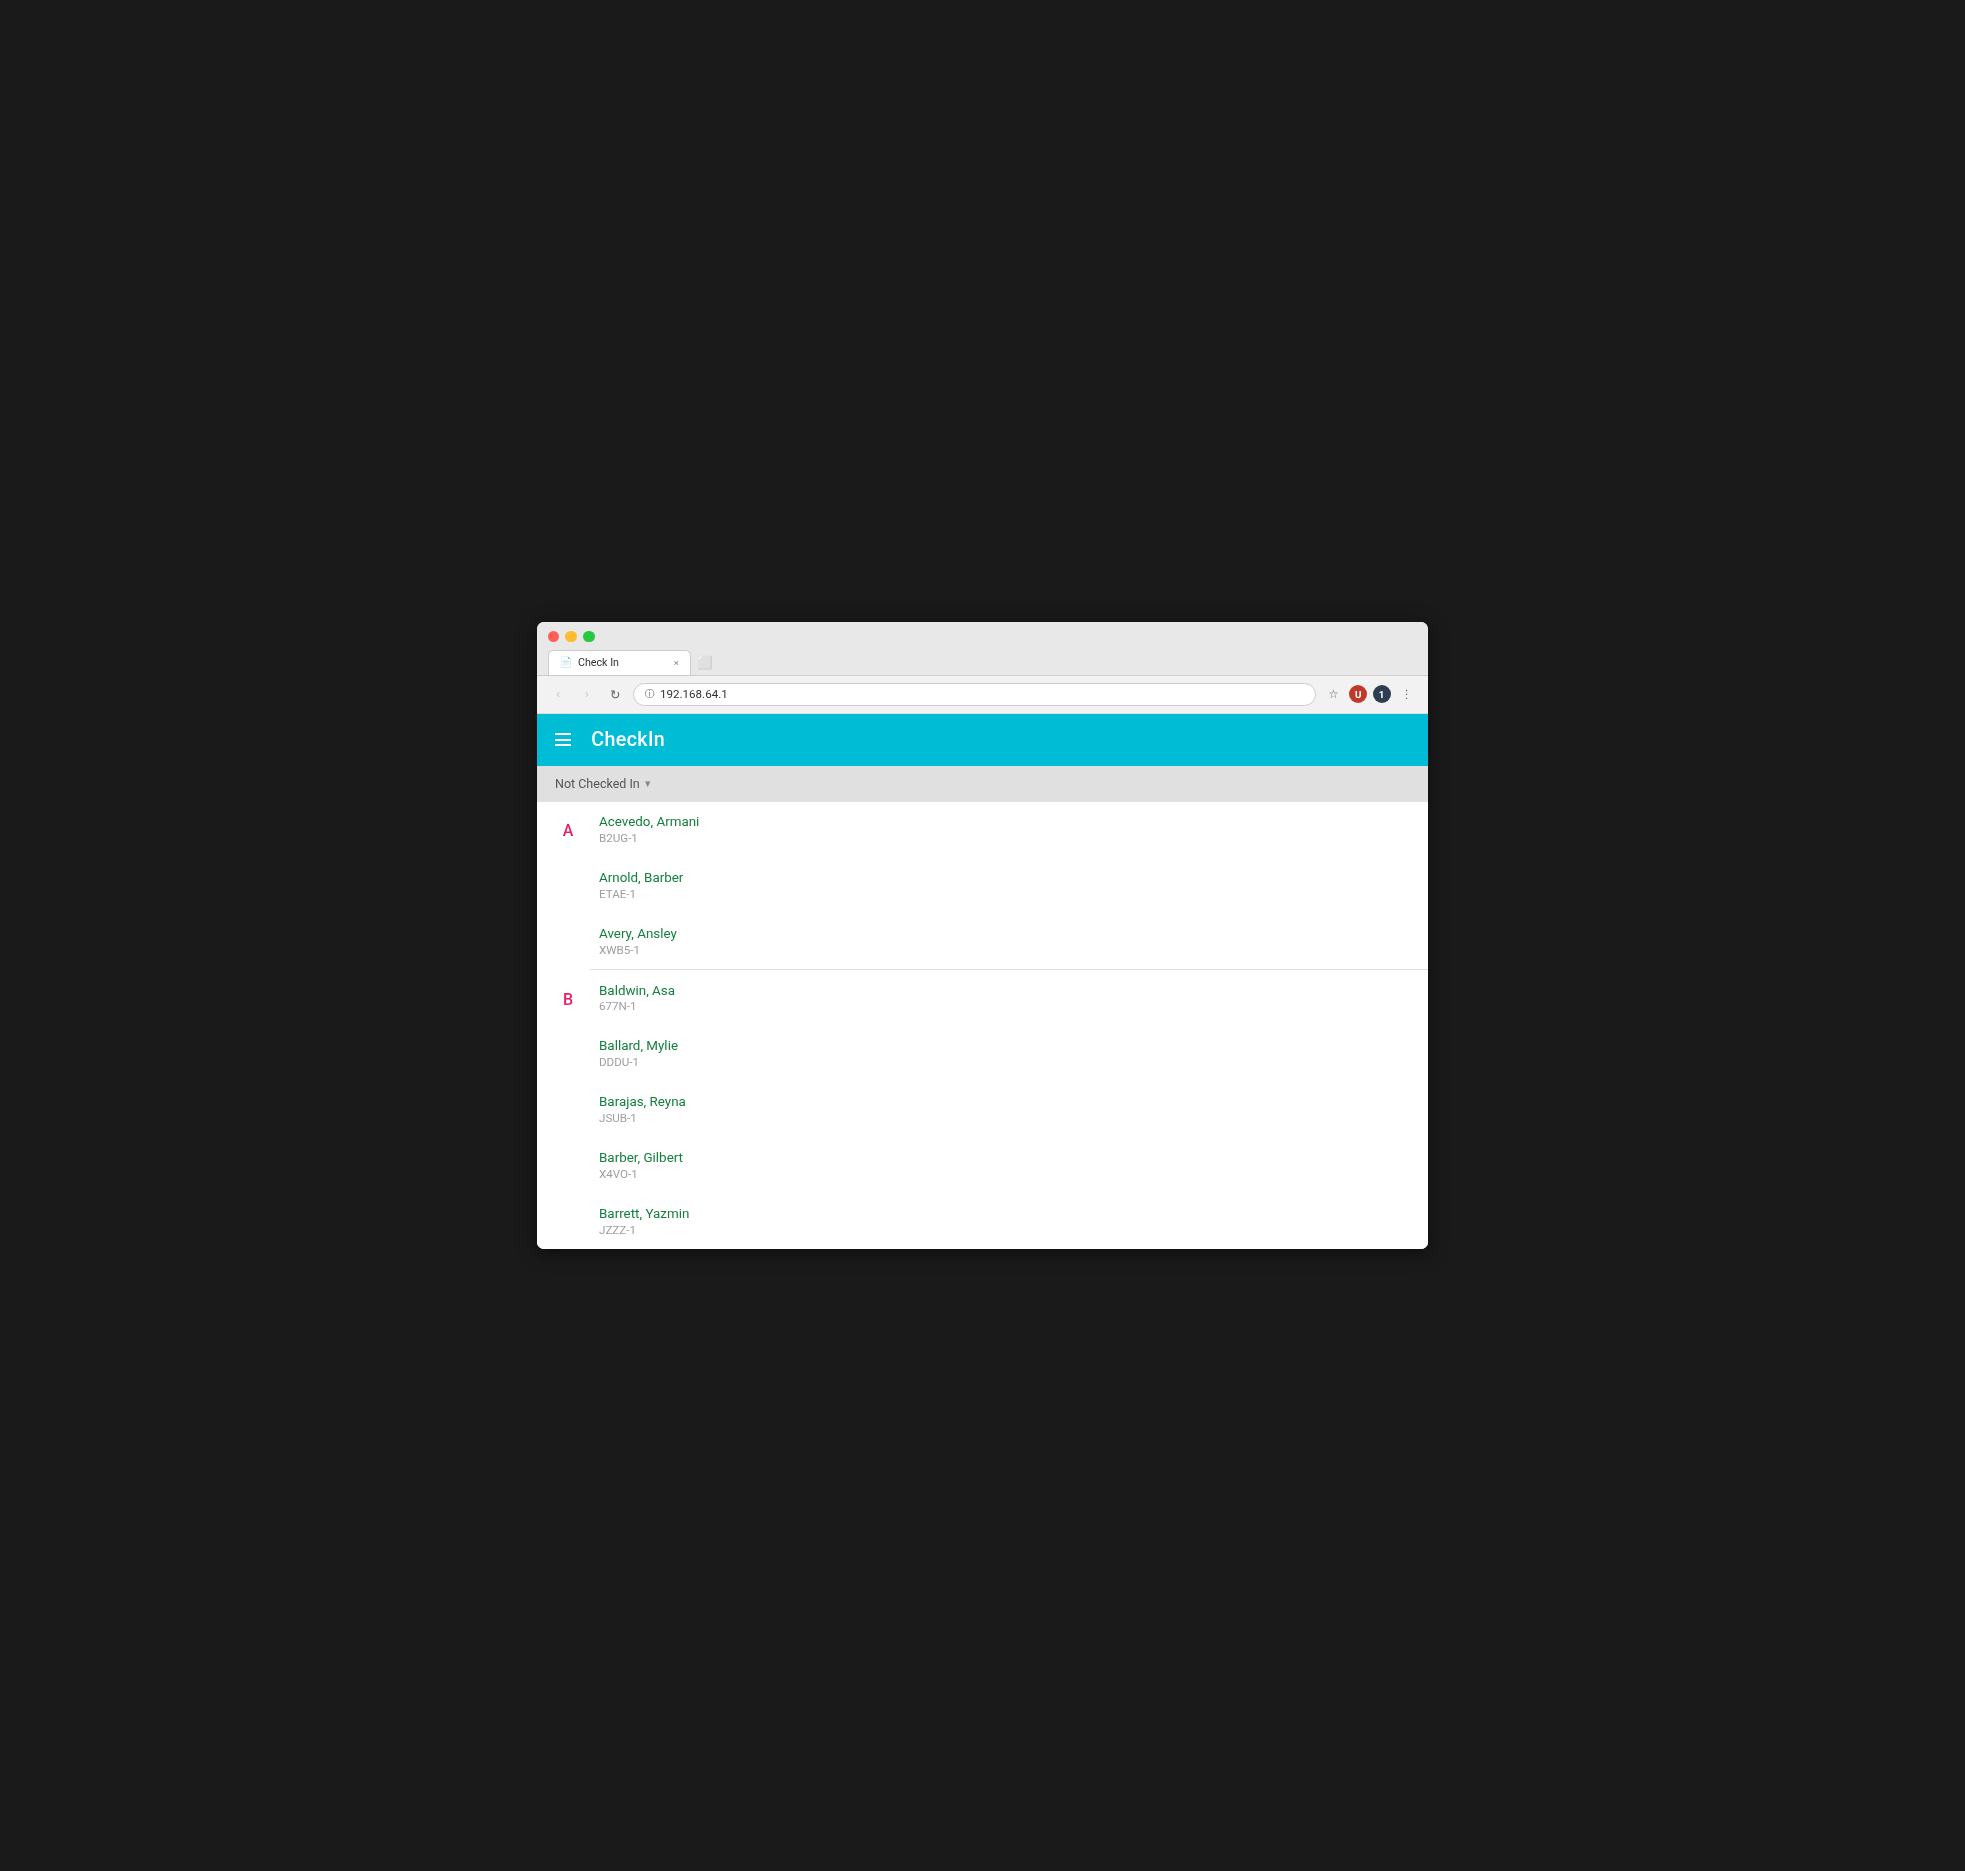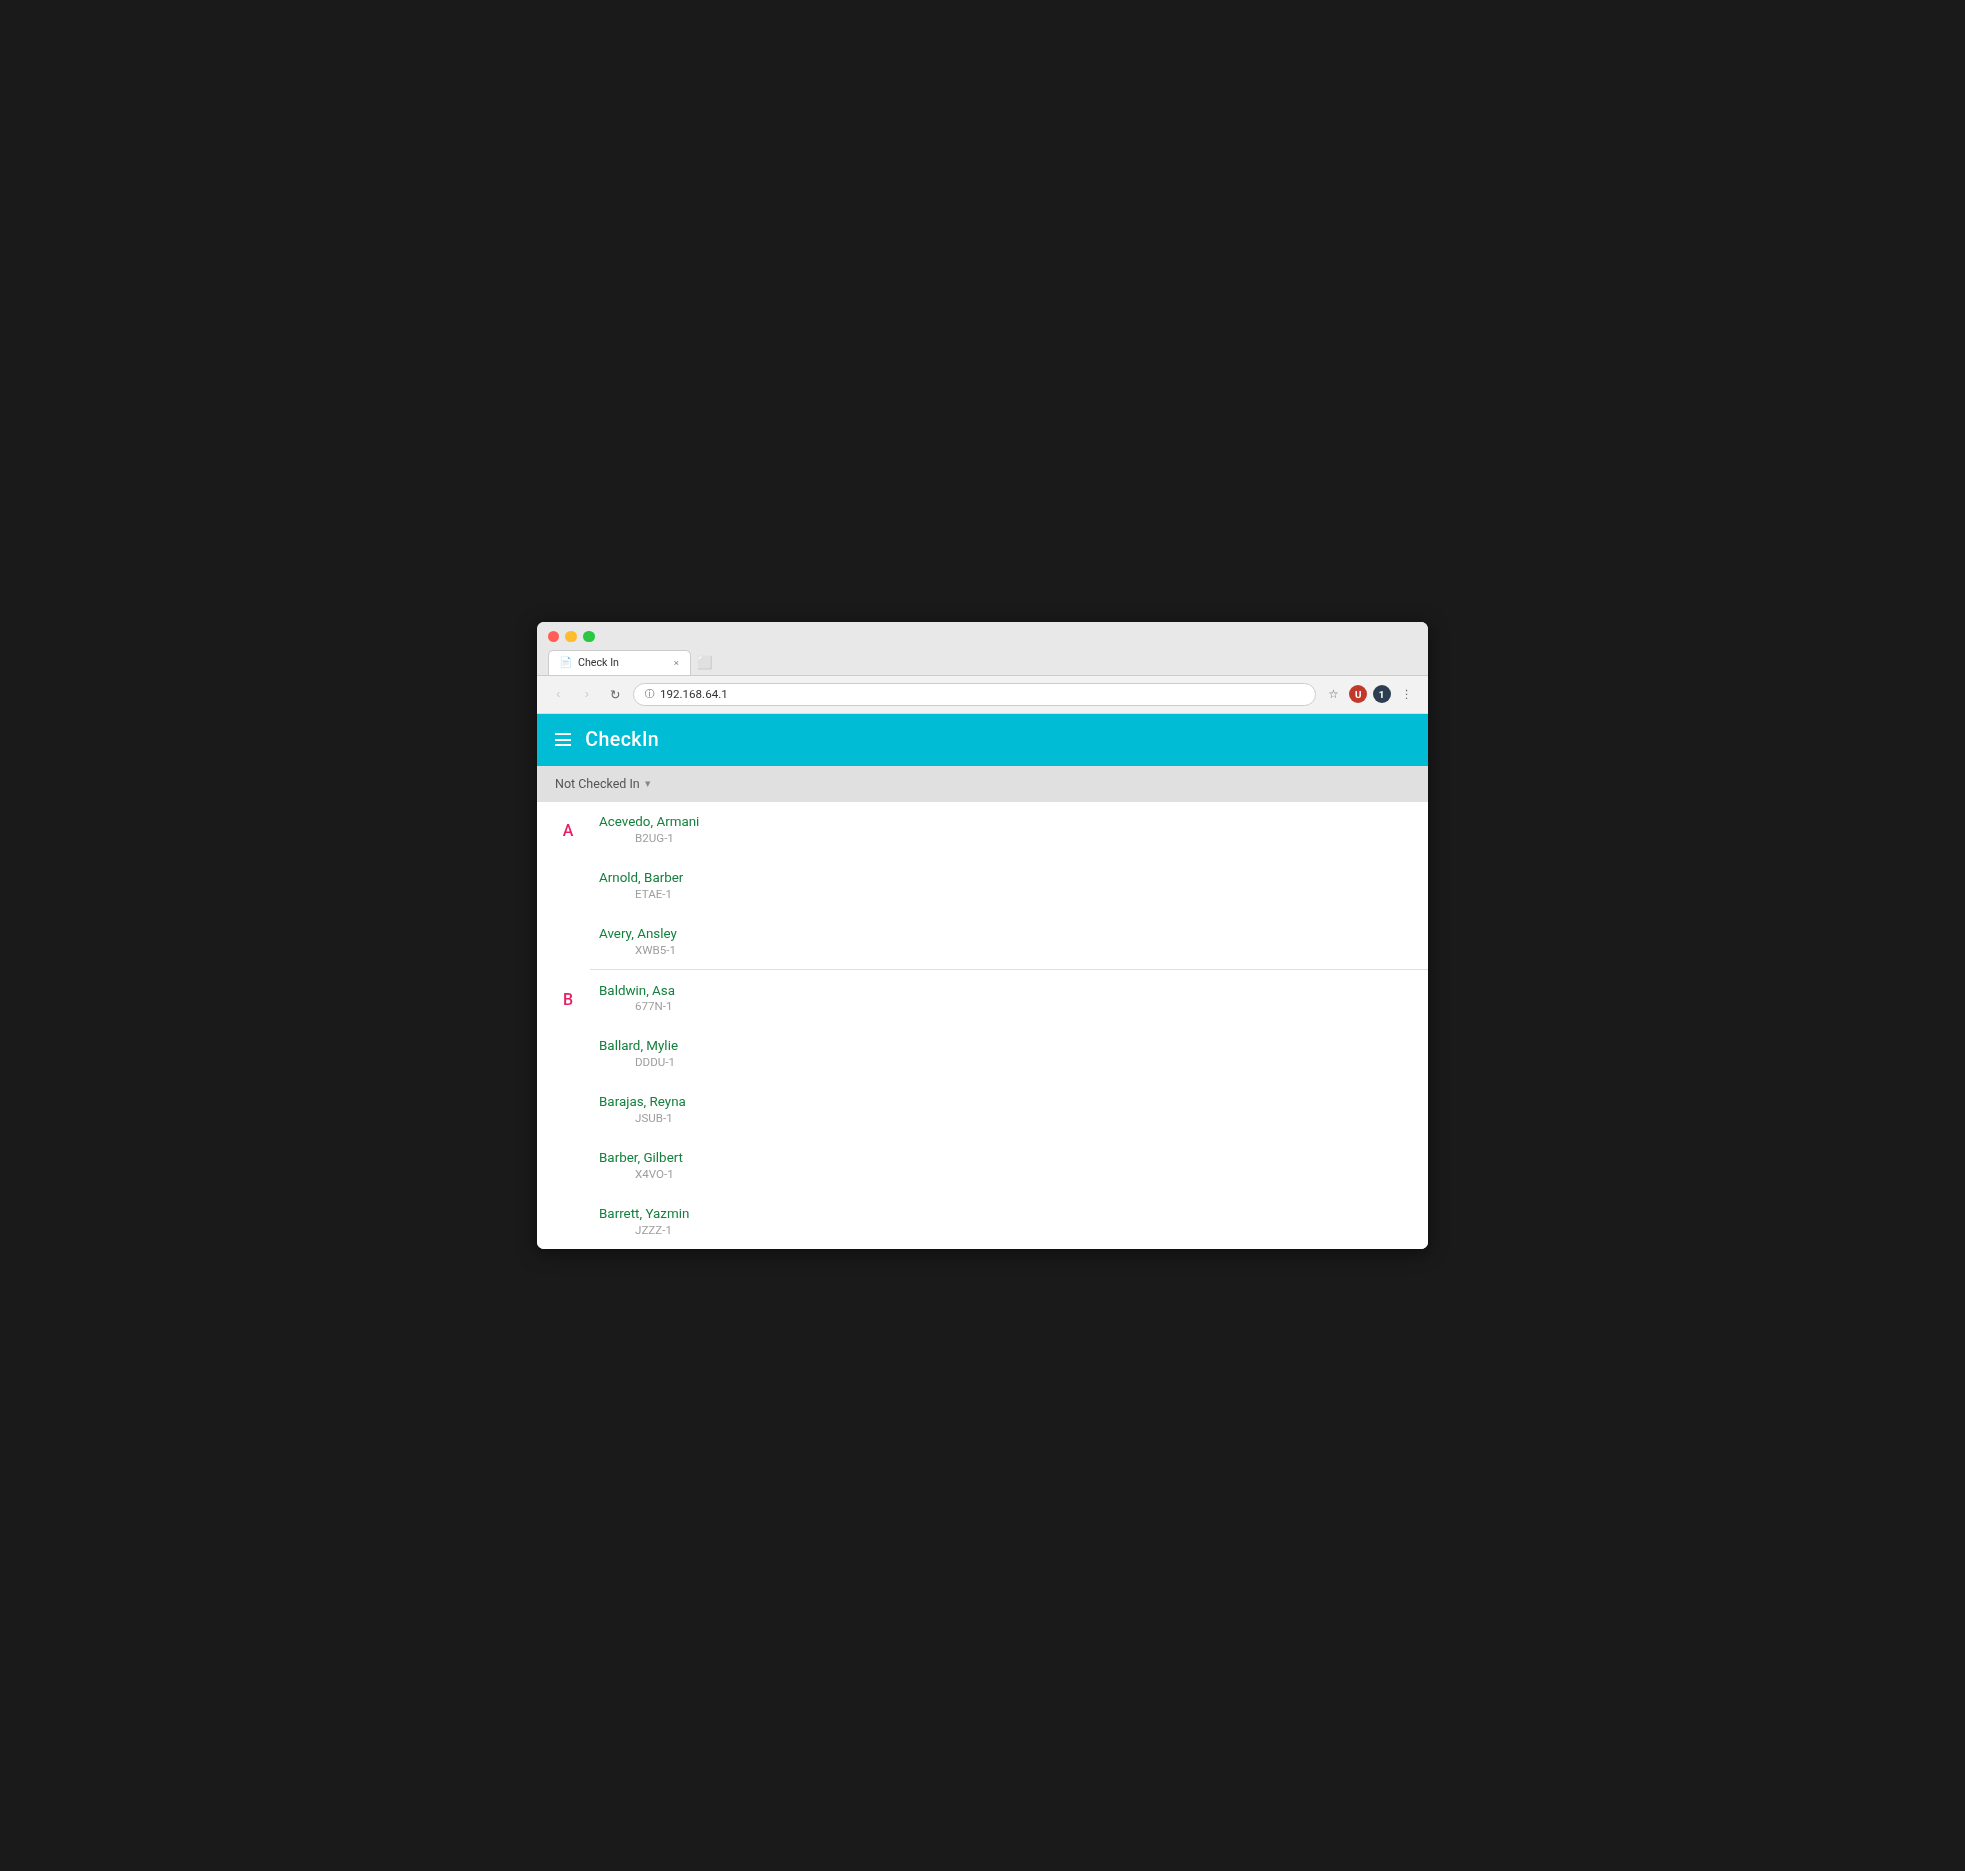--- a/index.html
+++ b/index.html
@@ -179,20 +179,21 @@
       width: 16px;
       height: 1.8px;
       background: #fff;
     }
 
     .app-title {
       font-size: 19.6px;
       font-weight: 500;
       color: #fff;
       letter-spacing: 0.4px;
+      margin-left: 6px;
     }
 
     .filter-bar {
       background: #e0e0e0;
       padding: 10.7px 18px;
       display: flex;
       align-items: center;
       gap: 5.3px;
     }
 
@@ -239,21 +240,20 @@
     .list-item .person-name {
       font-size: 13.4px;
       color: #15803d;
       font-weight: 400;
     }
 
     .list-item .person-code {
       font-size: 11.6px;
       color: #9e9e9e;
       margin-top: 1.8px;
-      margin-left: 36px;
     }
 
     .group-divider {
       height: 0.9px;
       background: #e0e0e0;
       margin: 0 0 0 53px;
     }
 
     .group-row {
       display: flex;

